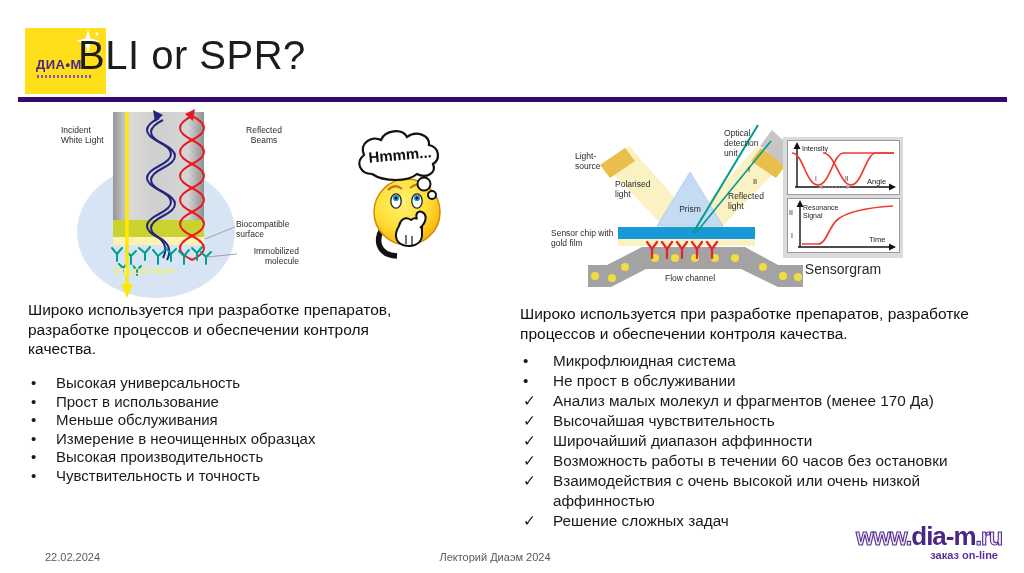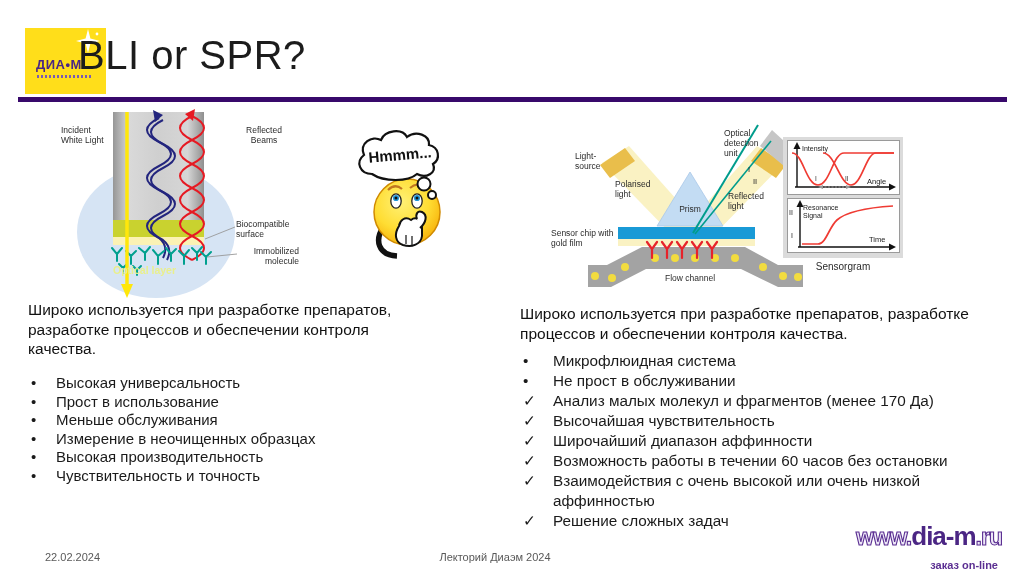--- a/index.html
+++ b/index.html
@@ -33,21 +33,21 @@
   .optical-text { left:58px; top:111px; width:91px; text-align:left; font-size:10.5px;
                   font-weight:bold; color:#E9EF8C;margin-top:45px; }
 
   .thinker { left:350px; top:128px; width:120px; height:133px; }
   .hmmm { left:14px; top:18px; width:72px; text-align:center; font-size:15px; font-weight:bold;
           color:#111; transform:rotate(-5deg); }
 
   
   .graph-panel { left:238px; top:22px; width:120px; height:121px; background:#DBDBDB; }
   .graph-box { position:absolute; left:4px; }
-  .sensorgram { left:238px; top:146px; width:120px; text-align:center; font-size:10px; color:#2b2b2b; }
+  .sensorgram { left:238px; top:146px; width:120px; text-align:center; font-size:14px; color:#2b2b2b; }
 
   
   .para { font-size:15.5px; line-height:1.26; color:#111; }
   .left-para  { left:28px;  top:300px; width:400px; }
   .right-para { left:520px; top:304px; width:480px; }
   .list { position:absolute; }
   .left-list  { left:28px;  top:374px; width:420px; }
   .right-list { left:520px; top:351px; width:482px; }
   .row { display:flex; font-size:15px; }
   .left-list  .row { line-height:18.6px; }
@@ -57,21 +57,21 @@
   .rowtext { flex:1; }
 
   
   .footer-date   { left:45px; top:551px; font-size:11px; color:#595959; }
   .footer-center { left:0; right:34px; top:551px; text-align:center; font-size:11px; color:#595959; }
   .weblogo { right:22px; top:523px; text-align:right; line-height:1; }
   .weblogo .outline { font-size:23px; font-weight:bold; color:#EDE7F7;
                       -webkit-text-stroke:1.1px #5B2F92; letter-spacing:-1px;margin-top:36px; }
   .weblogo .solid { font-size:26px; font-weight:bold; color:#4B2684; letter-spacing:-1px; }
   .weblogo .order { display:block; font-size:11px; font-weight:bold; color:#5B2F92;
-                    margin-top:11px; padding-right:4px; }
+                    margin-top:1px; padding-right:4px; }
 </style>
 </head>
 <body>
 
 <div class="slide">
 
   <div class="abs brand-logo">
     <svg class="brand-star" width="30" height="28" viewBox="0 0 30 28">
       <path d="M15,1 L17.4,10.6 L27,13 L17.4,15.4 L15,25 L12.6,15.4 L3,13 L12.6,10.6 Z" fill="#ffffff"></path>
       <circle cx="24" cy="6" r="1.4" fill="#ffffff"></circle>

